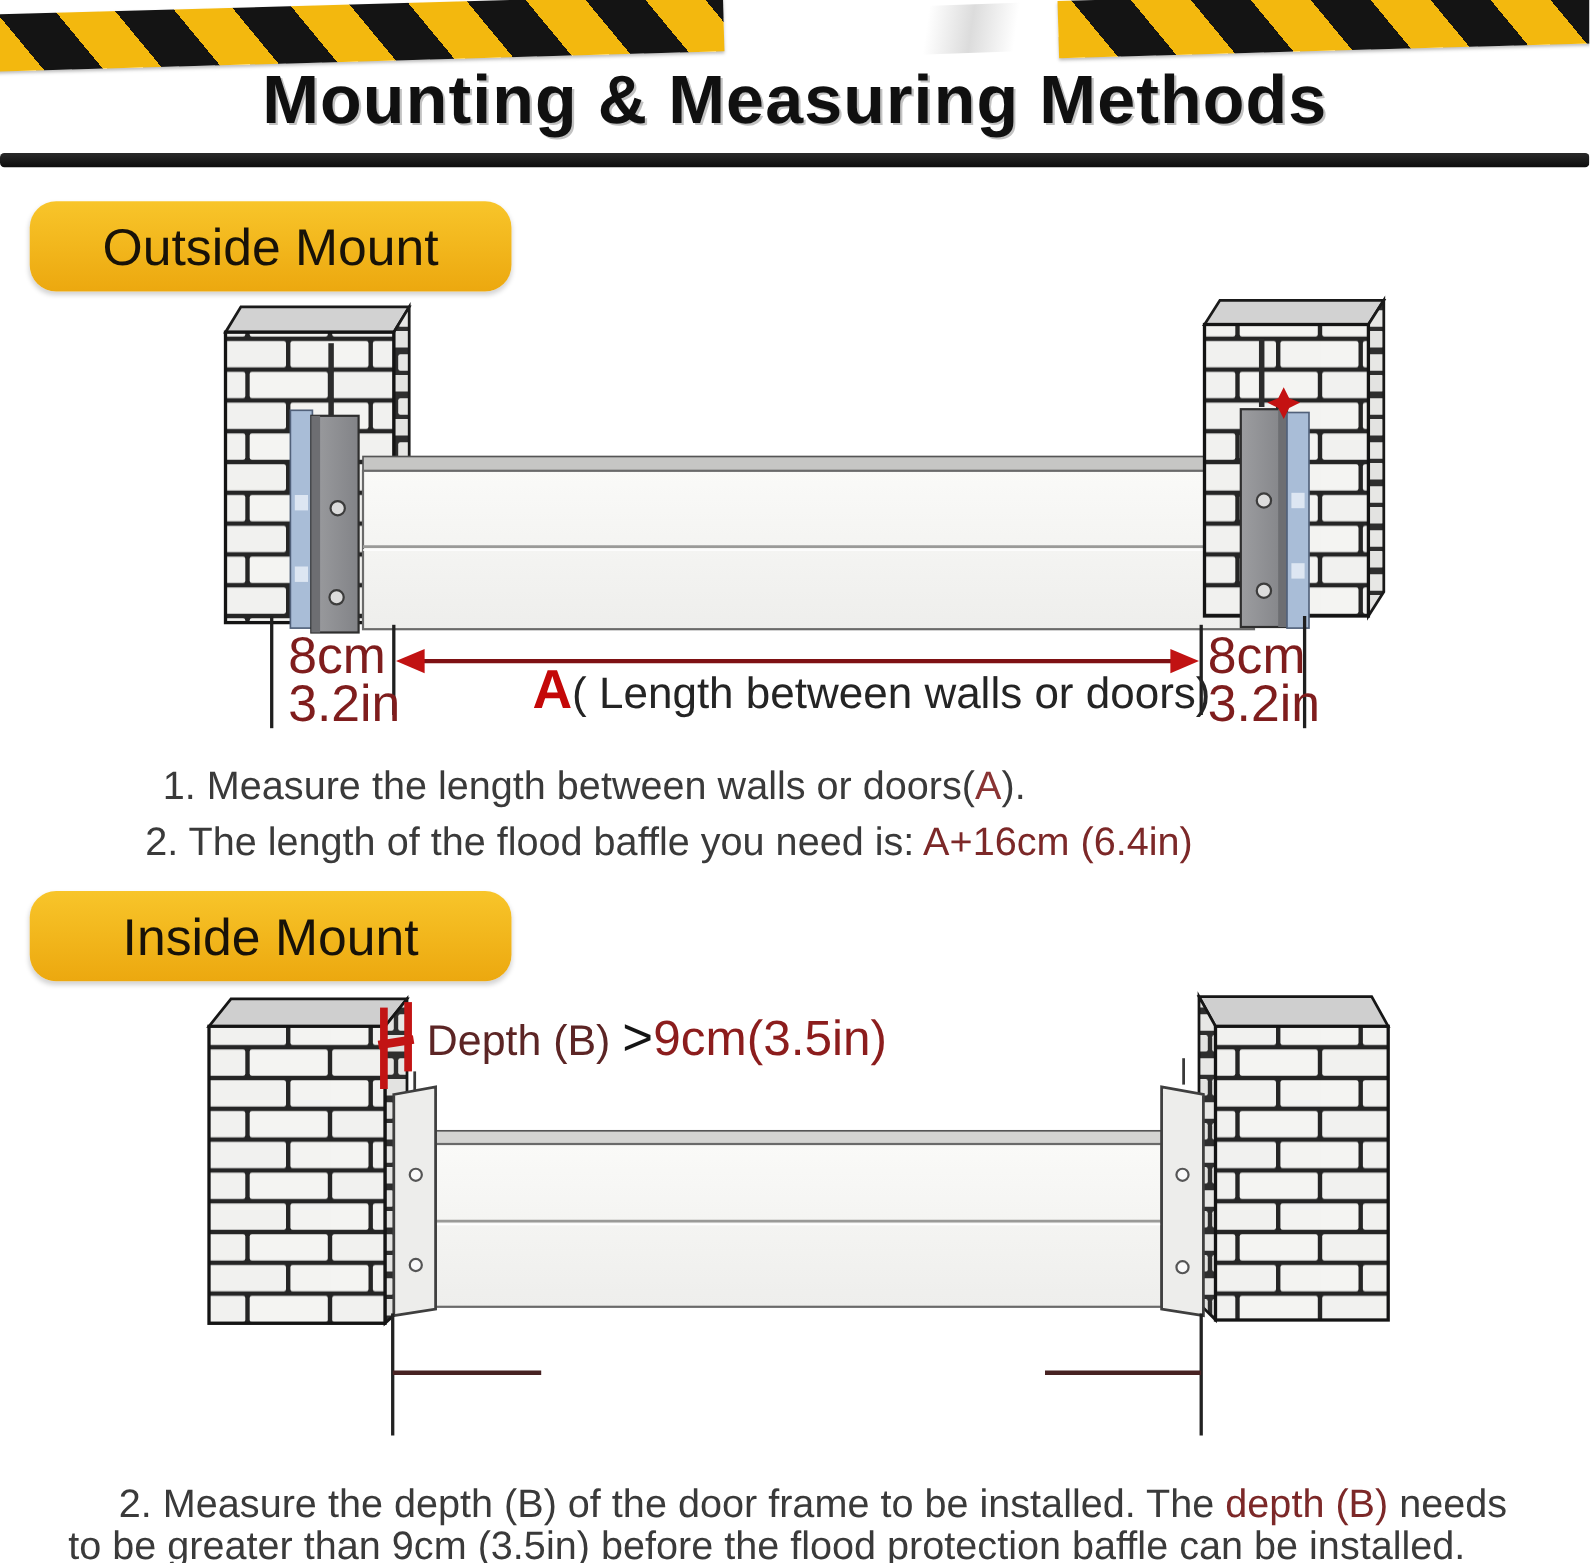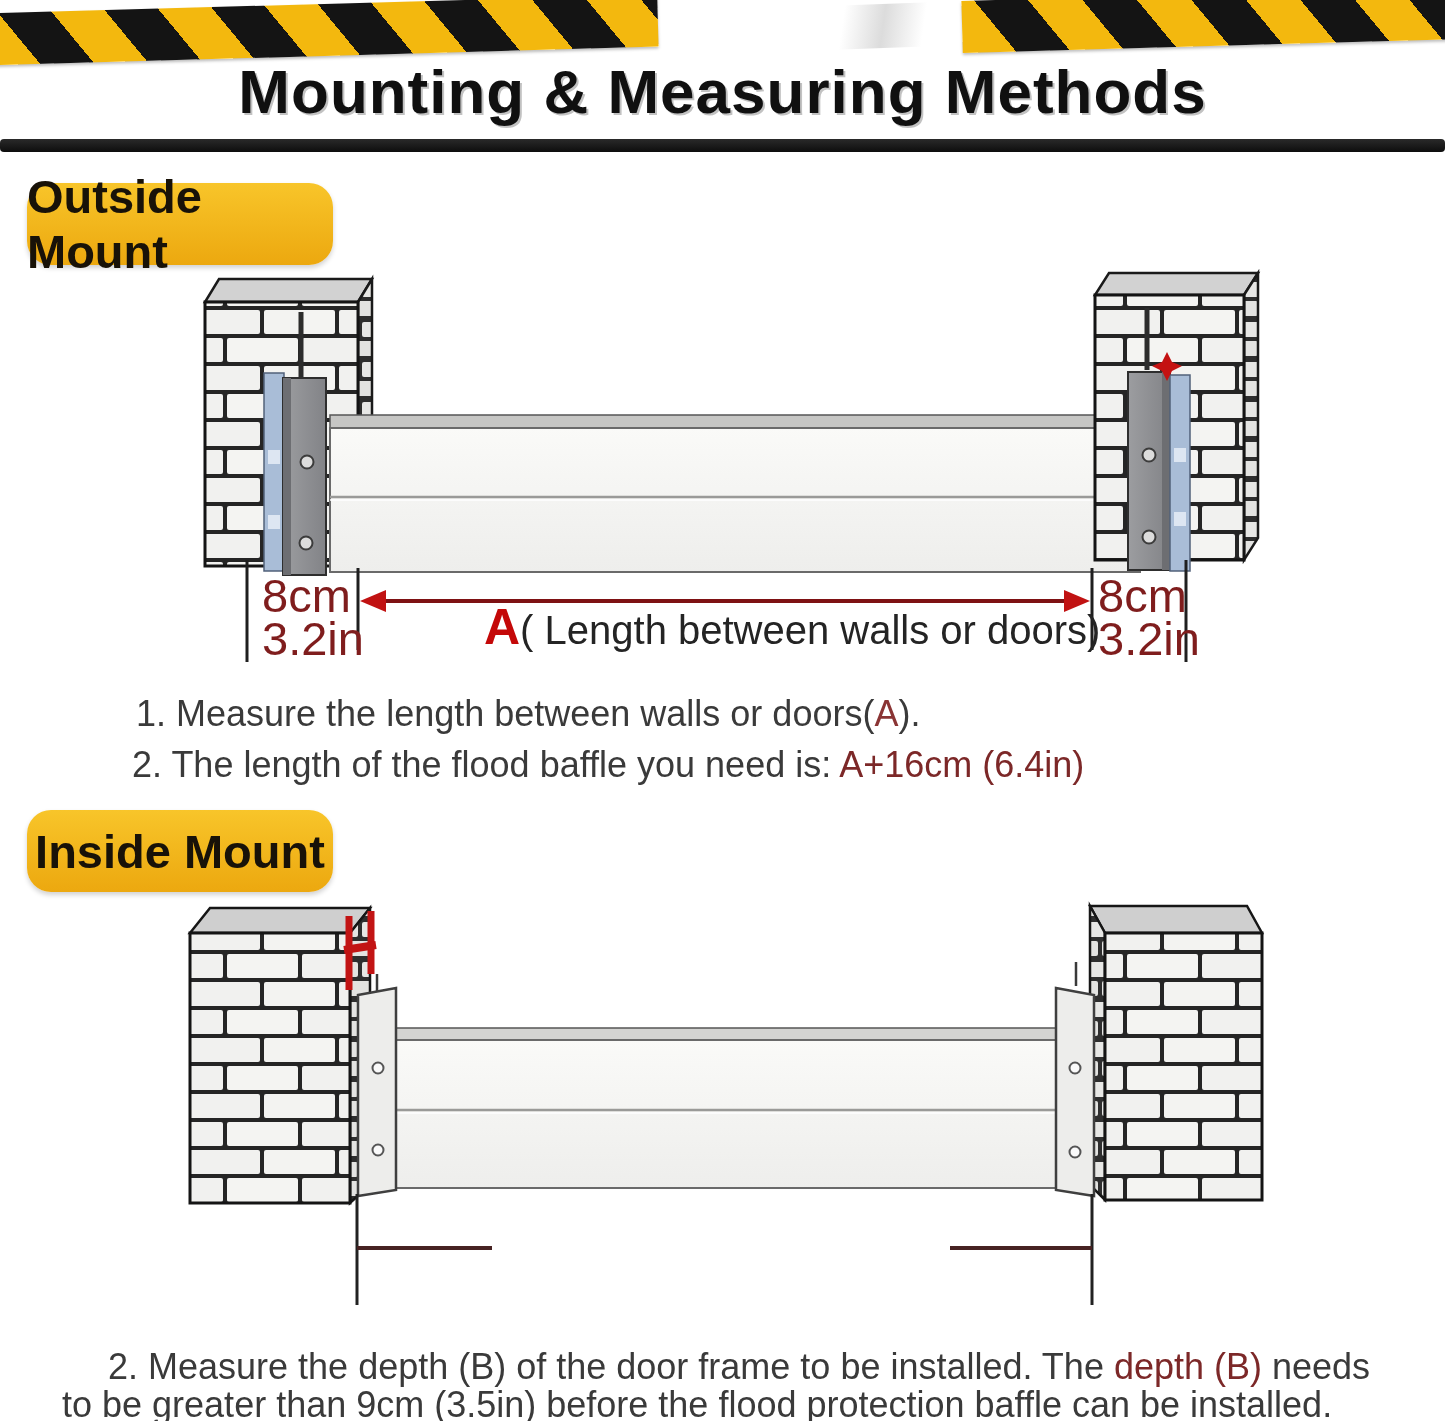--- a/index.html
+++ b/index.html
@@ -24,24 +24,24 @@
     position:absolute; left:0; right:0; top:56px; text-align:center;
     font-size:62px; font-weight:bold; letter-spacing:1px; color:#101010;
     text-shadow:2px 2px 0 rgba(120,120,120,.45), -1px -1px 0 rgba(255,255,255,.6);
   }
   .black-bar{
     position:absolute; left:0; right:0; top:139px; height:13px;
     background:linear-gradient(180deg,#2a2a2a,#0d0d0d); border-radius:4px;
   }
   
   .badge{
-    position:absolute; left:27px; width:306px; height:82px;
+    position:absolute; left:27px; width:438px; height:82px;
     background:linear-gradient(180deg,#f8c52a,#eca80f);
     border-radius:24px; display:flex; align-items:center; justify-content:center;
-    font-size:47px; color:#181208; box-shadow:0 3px 5px rgba(0,0,0,.18);font-weight:bold;
+    font-size:47px; color:#181208; box-shadow:0 3px 5px rgba(0,0,0,.18);
   }
   .badge-outside{top:183px;}
   .badge-inside{top:810px;}
   
   .art{position:absolute; left:0; top:0;}
   
   .mlabel{position:absolute; font-size:47px; line-height:43px; color:#7f1d1d; white-space:nowrap;}
   .span-out{position:absolute; left:484px; top:598px; white-space:nowrap;}
   .red-a{font-size:50px; font-weight:bold; color:#c40808;}
   .span-caption{font-size:40px; color:#242424;}
@@ -207,27 +207,30 @@
     <div>8cm</div>
     <div>3.2in</div>
   </div>
   <div class="mlabel" style="left:1098px; top:574px;">
     <div>8cm</div>
     <div>3.2in</div>
   </div>
   <div class="span-out">
     <span class="red-a">A</span><span class="span-caption">( Length between walls or doors)</span>
   </div>
-  <div class="step" style="left:136px; top:693px;">
+  <div class="step" style="left:148px; top:693px;">
     <span>1. Measure the length between walls or doors(</span><span class="maroon">A</span><span>).</span>
   </div>
   <div class="step" style="left:132px; top:744px;">
     <span>2. The length of the flood baffle you need is: </span><span class="redval">A+16cm (6.4in)</span>
   </div>
 
+  <div class="depth-in">
+    <span class="depth-l">Depth (B) </span><span class="depth-gt">&gt;</span><span class="depth-v">9cm(3.5in)</span>
+  </div>
   <div class="step" style="left:108px; top:1346px;text-align:center;">
     <span>2. Measure the depth (B) of the door frame to be installed. The </span><span class="redval">depth (B)</span><span> needs</span>
   </div>
   <div class="step" style="left:62px; top:1384px;">
     <span>to be greater than 9cm (3.5in) before the flood protection baffle can be installed.</span>
   </div>
 
 </div>
 
 </body></html>

